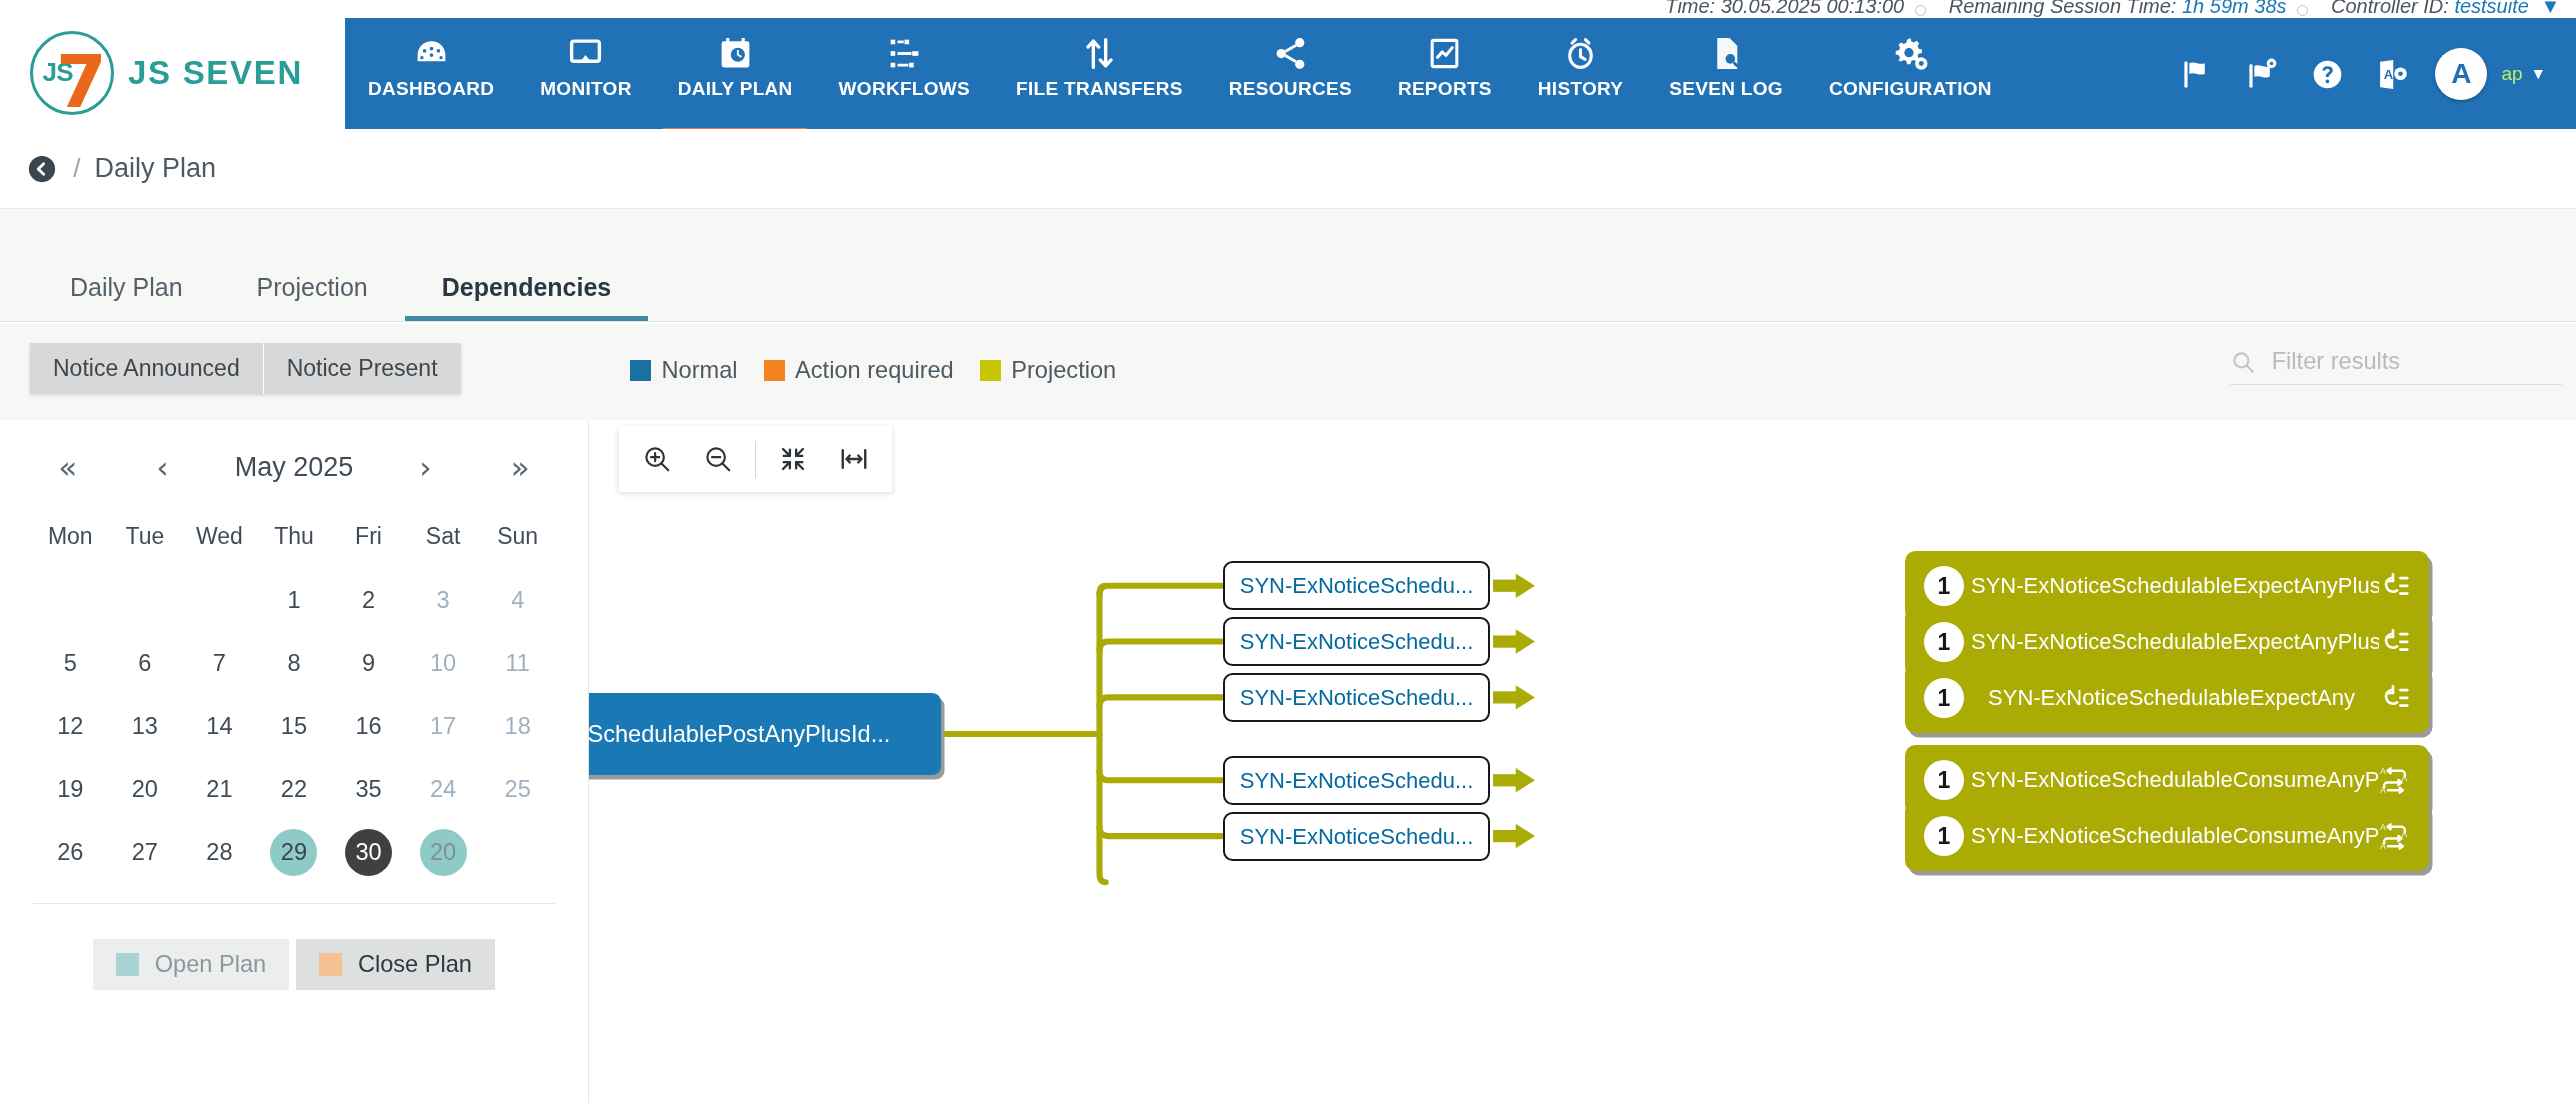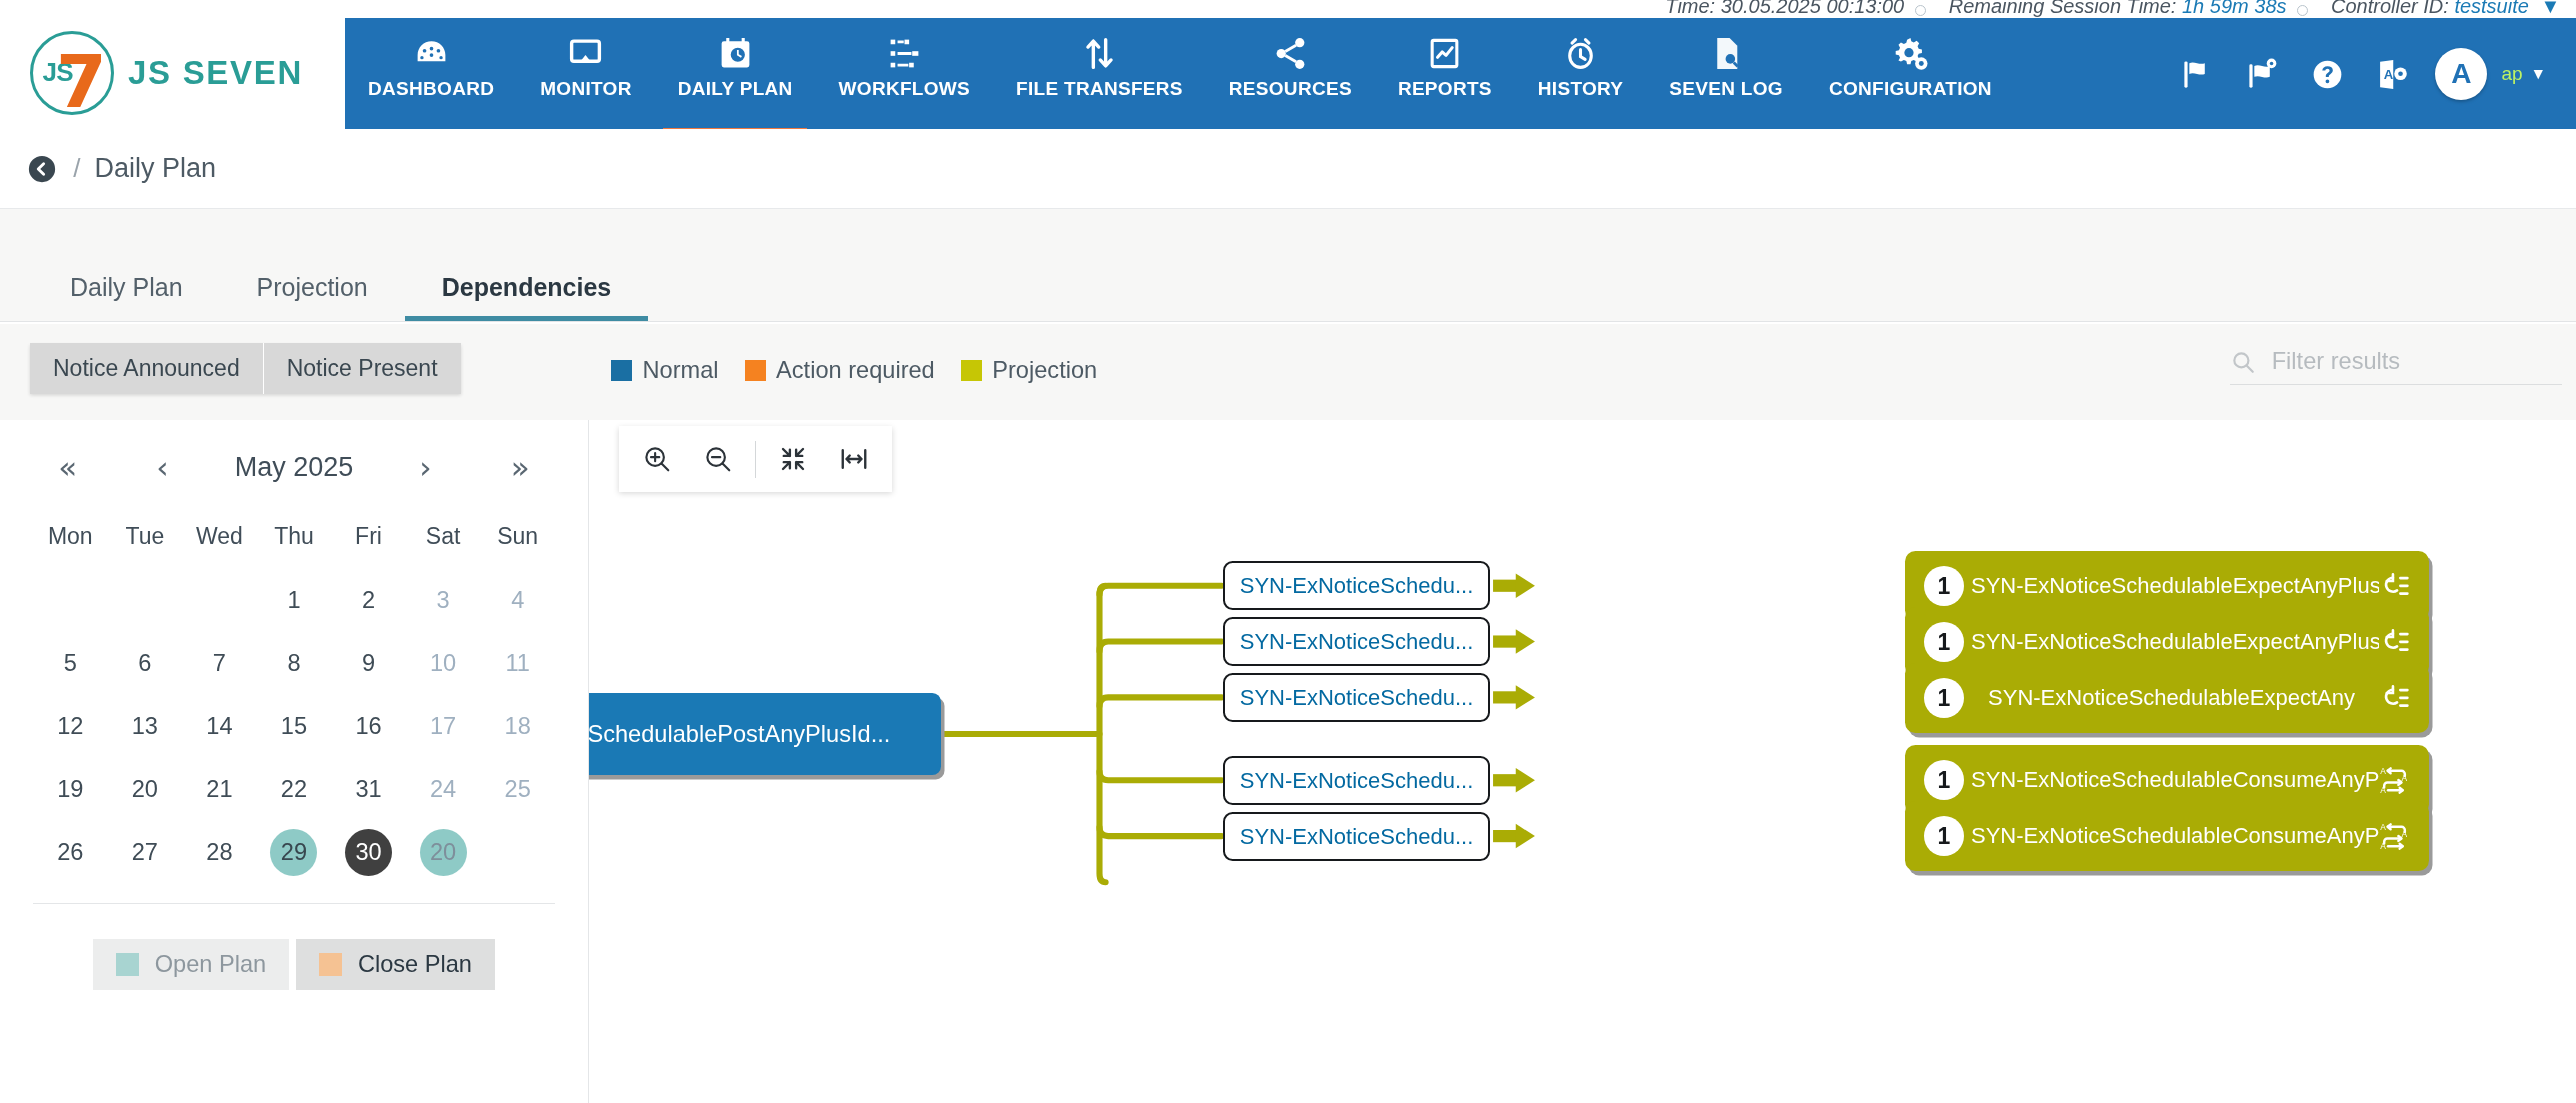--- a/index.html
+++ b/index.html
@@ -121,21 +121,21 @@
     position:absolute; top:324px; left:0; width:2576px; height:96px;
     background:#f7f7f6;
   }
   .btn-group{ position:absolute; left:30px; top:19px; display:flex; box-shadow:0 1.7px 3.5px rgba(0,0,0,.14); }
   .seg-btn{
     background:#d8d8d8; color:#3a4750; font-size:23px;
     padding:12.2px 23px; cursor:pointer; border:none; white-space:nowrap;
   }
   .seg-btn + .seg-btn{ border-left:0.9px solid #ffffff; }
 
-  .legend{ position:absolute; left:611px; top:33px; display:flex; align-items:center; gap:0; }
+  .legend{ position:absolute; left:630px; top:33px; display:flex; align-items:center; gap:0; }
   .lg{ display:flex; align-items:center; margin-right:26px; }
   .lg-sw{ width:21px; height:21px; margin-right:10.5px; flex:none; }
   .lg-tx{ font-size:23.6px; color:#4d5a64; white-space:nowrap; }
 
   .filterbox{
     position:absolute; right:14px; top:24.4px; width:332px;
     display:flex; align-items:center; border-bottom:0.9px solid #dcdedf; padding-bottom:8.7px;
   }
   .filter-ico{ margin-right:15.7px; display:flex; }
   .filter-input{
@@ -516,21 +516,21 @@
             <td><span class="day">15</span></td>
             <td><span class="day">16</span></td>
             <td><span class="day weekend">17</span></td>
             <td><span class="day weekend">18</span></td>
           </tr>
           <tr>
             <td><span class="day">19</span></td>
             <td><span class="day">20</span></td>
             <td><span class="day">21</span></td>
             <td><span class="day">22</span></td>
-            <td><span class="day">31</span></td>
+            <td><span class="day">35</span></td>
             <td><span class="day weekend">24</span></td>
             <td><span class="day weekend">25</span></td>
           </tr>
           <tr>
             <td><span class="day">26</span></td>
             <td><span class="day">27</span></td>
             <td><span class="day">28</span></td>
             <td><span class="day open">29</span></td>
             <td><span class="day today">30</span></td>
             <td><span class="day weekend open">20</span></td>

